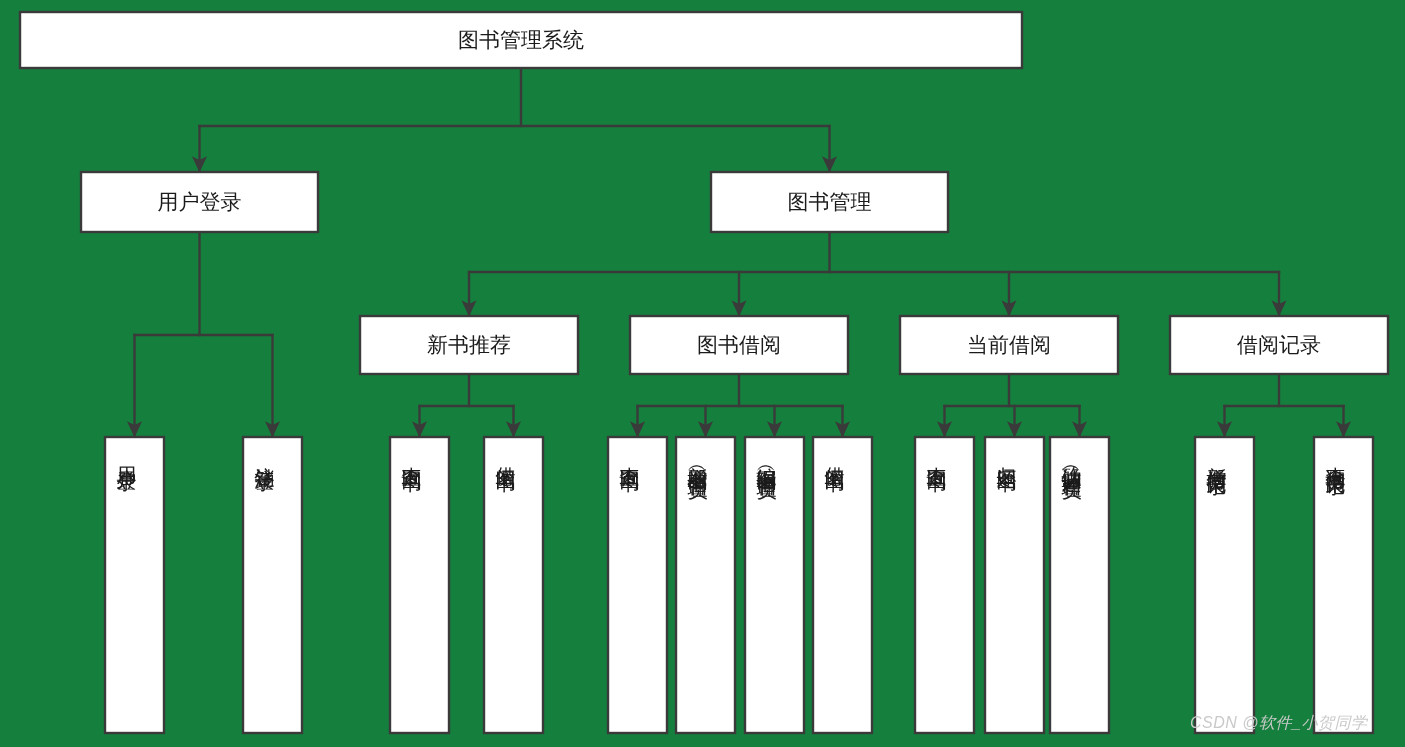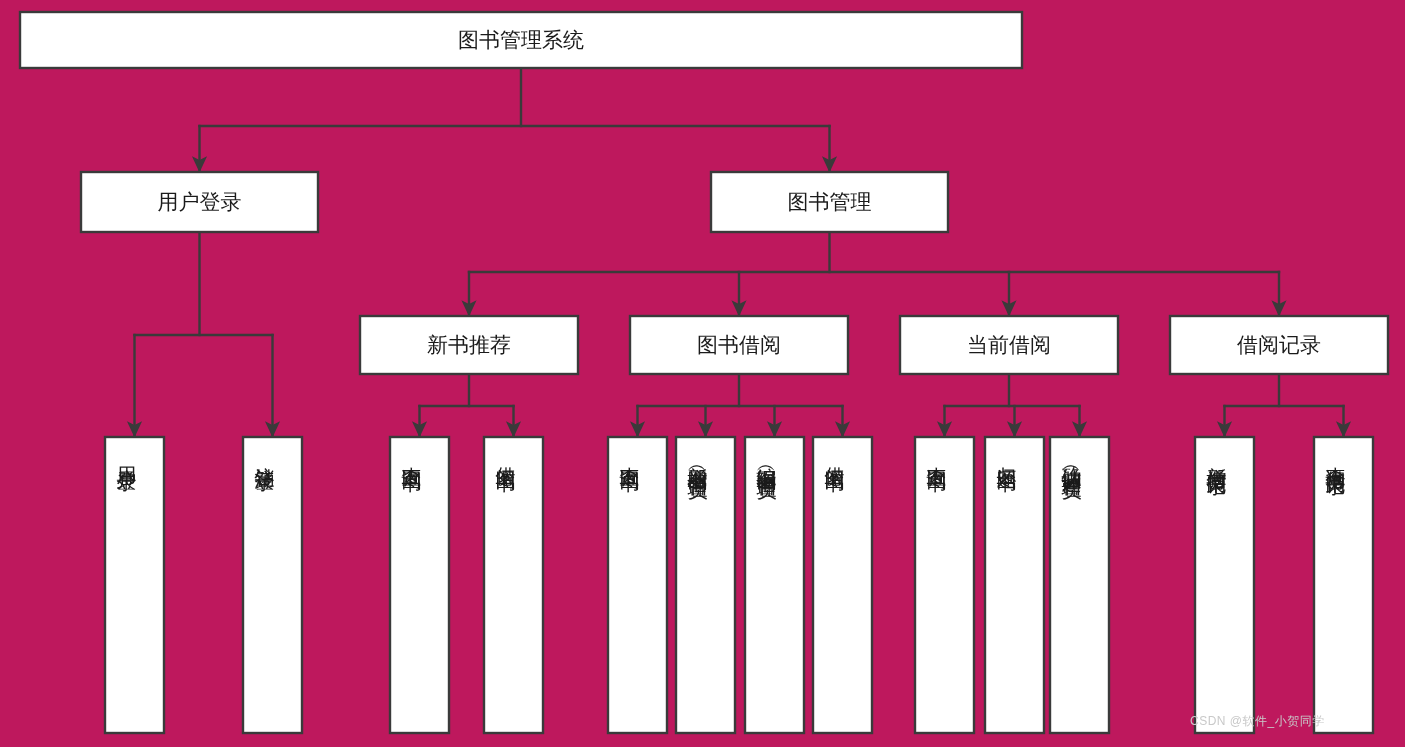--- a/index.html
+++ b/index.html
@@ -7,21 +7,21 @@
     padding: 0;
     background: #ffffff;
   }
   body {
     font-family: "Liberation Sans", "DejaVu Sans", sans-serif;
   }
   #diagram-root {
     position: relative;
     width: 1405px;
     height: 747px;
-    background: #be185d;
+    background: #15803d;
     overflow: hidden;
   }
   svg#flow {
     position: absolute;
     left: 0;
     top: 0;
     width: 1405px;
     height: 747px;
   }
   .node-rect {
@@ -51,26 +51,27 @@
     stroke-width: 2.4;
     fill: none;
     stroke-linecap: square;
   }
   .arrowhead {
     fill: #3a3a3a;
   }
   .watermark {
     position: absolute;
     font-family: "Liberation Sans", "DejaVu Sans", sans-serif;
-    font-size: 12px;
+    font-size: 16px;
     color: #c9c9c9;
     white-space: nowrap;
     left: 1190px;
     top: 713px;
     letter-spacing: 0.5px;
+    font-style: italic;
   }
 </style>
 </head>
 <body>
 
 <div id="diagram-root">
 
   <svg id="flow" viewBox="0 0 1405 747">
     <defs>
       <marker id="arrow" viewBox="0 0 12 12" refX="10.5" refY="6" markerWidth="7" markerHeight="7" orient="auto-start-reverse">

